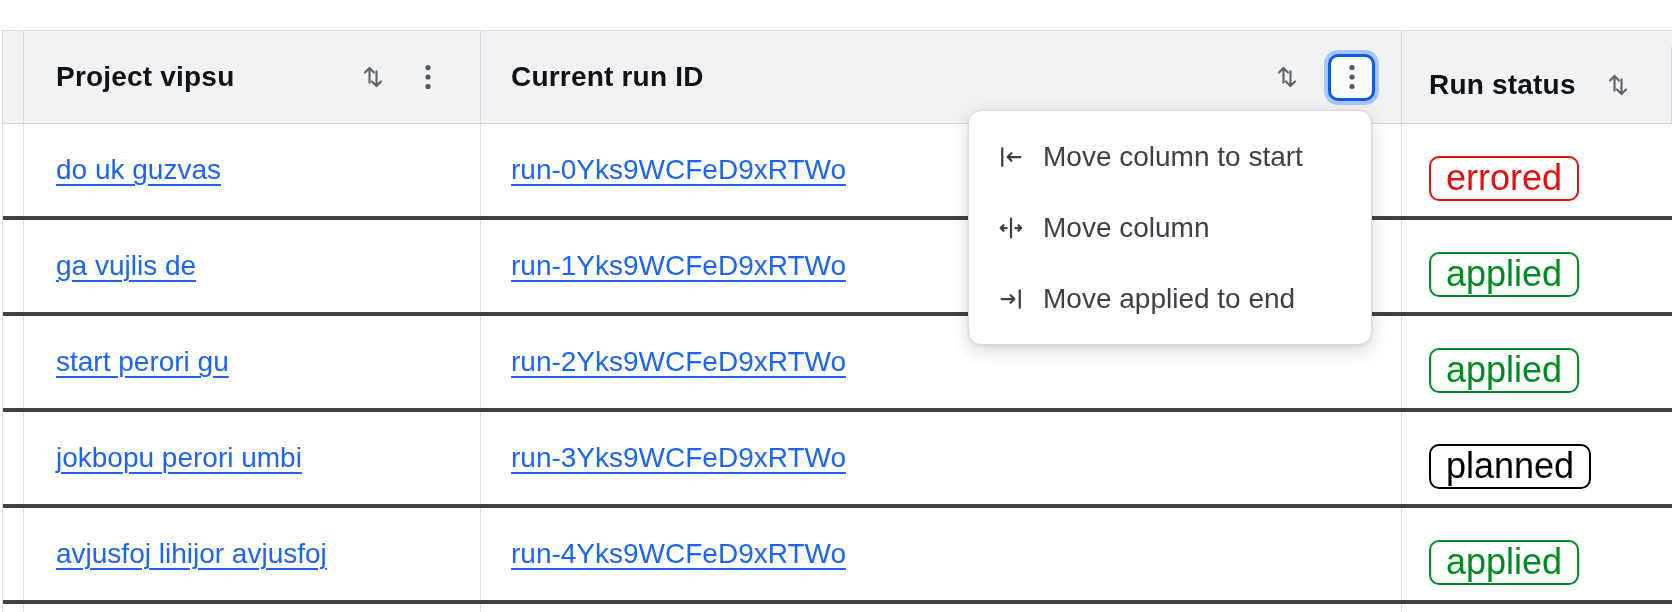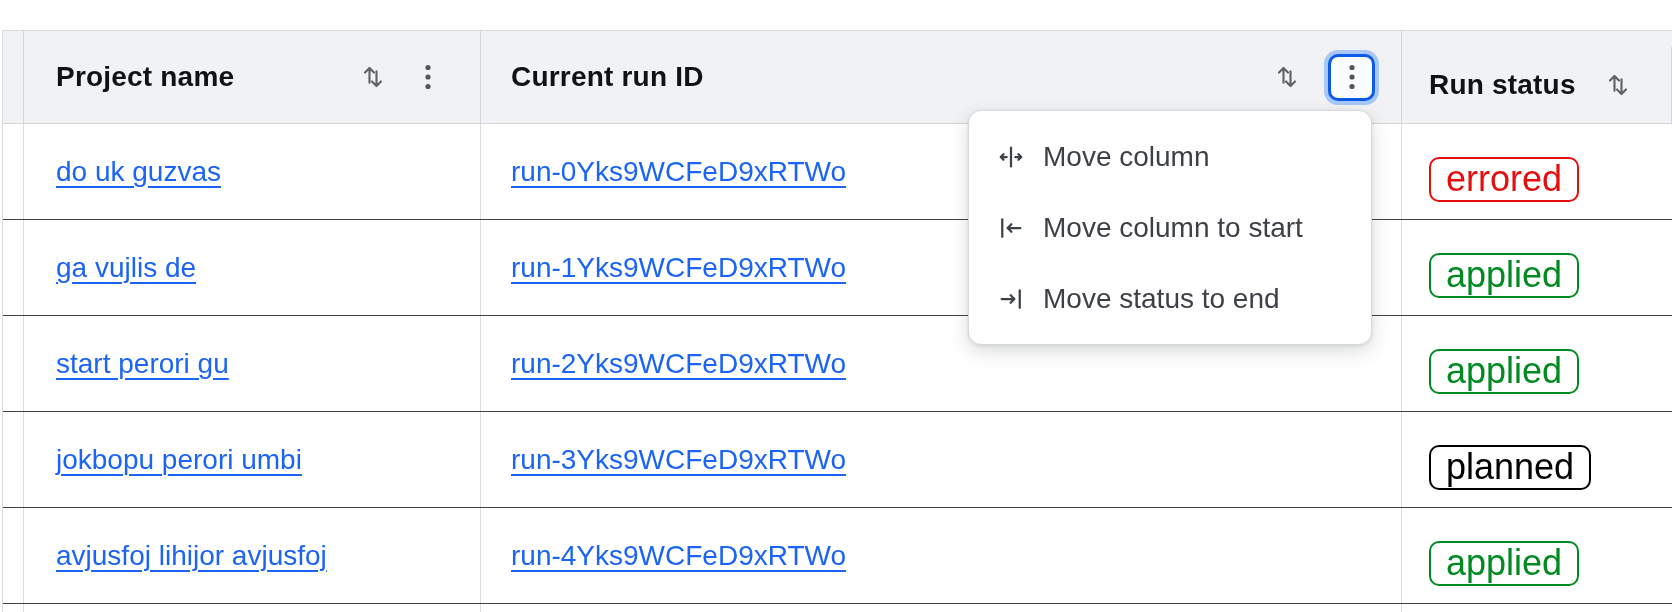--- a/index.html
+++ b/index.html
@@ -7,21 +7,21 @@
     position:relative;width:1672px;height:612px;overflow:hidden;background:#ffffff;
     font-family:"Liberation Sans", sans-serif;color:#0f1217;
   }
   
   .table{
     position:absolute;left:2px;top:30px;width:1670px;height:582px;
     border-top:1px solid #d8dadd;border-left:1px solid #d8dadd;box-sizing:border-box;
     background:#fff;
   }
   .thead{display:flex;height:93px;background:#f1f2f3;border-bottom:1px solid #d4d6da;box-sizing:border-box;}
-  .trow{display:flex;height:96px;background:#ffffff;border-bottom:1px solid #404040;box-sizing:border-box;}
+  .trow{display:flex;height:96px;background:#ffffff;border-bottom:4px solid #404040;box-sizing:border-box;}
   .trow.partial{height:8px;border-bottom:none;}
   .cell{display:flex;align-items:center;box-sizing:border-box;border-right:1px solid #dcdee1;}
   .thead .cell{border-right:1px solid #d4d6da;}
   .col-spacer{width:21px;flex:none;}
   .col-project{width:457px;flex:none;padding-left:32px;}
   .col-runid{width:921px;flex:none;padding-left:30px;}
   .col-status{flex:1 1 auto;border-right:none;padding-left:27px;margin-top:16px;}
   .th-label{font-size:28px;font-weight:700;letter-spacing:0.2px;color:#0f1217;white-space:nowrap;}
   .grow{flex:1 1 auto;}
   .head-icons{display:flex;align-items:center;gap:36px;}
@@ -63,21 +63,21 @@
 <body>
 
 <div class="viewport">
 
   <div class="table">
 
     <div class="thead">
       <div class="cell col-spacer"></div>
 
       <div class="cell col-project th">
-        <span class="th-label">Project name</span>
+        <span class="th-label">Project vipsu</span>
         <span class="grow"></span>
         <span class="head-icons">
           <svg class="sort-icon" viewBox="0 0 24 24" fill="none" stroke="#5e6268" stroke-width="1.7" stroke-linecap="round" stroke-linejoin="round">
             <path d="M9.2 16.5V4.8M9.2 4.8 5.6 8.4M9.2 4.8l3.6 3.6"></path>
             <path d="M14.8 7.5v11.7M14.8 19.2l-3.6-3.6M14.8 19.2l3.6-3.6"></path>
           </svg>
           <svg class="dots-icon" viewBox="0 0 8 28" fill="#53565c">
             <circle cx="4" cy="4.5" r="2.6"></circle>
               <circle cx="4" cy="14" r="2.6"></circle>
               <circle cx="4" cy="23.5" r="2.6"></circle>
@@ -185,35 +185,35 @@
         
       </div>
     </div>
       </div>
 
   </div>
 
   <div class="menu">
     <div class="menu-item">
       <svg viewBox="0 0 24 24" fill="none" stroke="#3d4147" stroke-width="1.8" stroke-linecap="round" stroke-linejoin="round">
+        <path d="M5 5v14"></path>
+        <path d="M19.5 12H9.3M9.3 12l3-3M9.3 12l3 3"></path>
+      </svg>
+      <span>Move column to start</span>
+    </div>
+    <div class="menu-item">
+      <svg viewBox="0 0 24 24" fill="none" stroke="#3d4147" stroke-width="1.8" stroke-linecap="round" stroke-linejoin="round">
         <path d="M12 4.5v15"></path>
         <path d="M8.5 12H3.8M3.8 12l2.2-2.2M3.8 12l2.2 2.2"></path>
         <path d="M15.5 12h4.7M20.2 12 18 9.8M20.2 12 18 14.2"></path>
       </svg>
       <span>Move column</span>
     </div>
     <div class="menu-item">
       <svg viewBox="0 0 24 24" fill="none" stroke="#3d4147" stroke-width="1.8" stroke-linecap="round" stroke-linejoin="round">
-        <path d="M5 5v14"></path>
-        <path d="M19.5 12H9.3M9.3 12l3-3M9.3 12l3 3"></path>
-      </svg>
-      <span>Move column to start</span>
-    </div>
-    <div class="menu-item">
-      <svg viewBox="0 0 24 24" fill="none" stroke="#3d4147" stroke-width="1.8" stroke-linecap="round" stroke-linejoin="round">
         <path d="M19 5v14"></path>
         <path d="M4.5 12h10.2M14.7 12l-3-3M14.7 12l-3 3"></path>
       </svg>
-      <span>Move status to end</span>
+      <span>Move applied to end</span>
     </div>
   </div>
 
 </div>
 
 </body></html>

